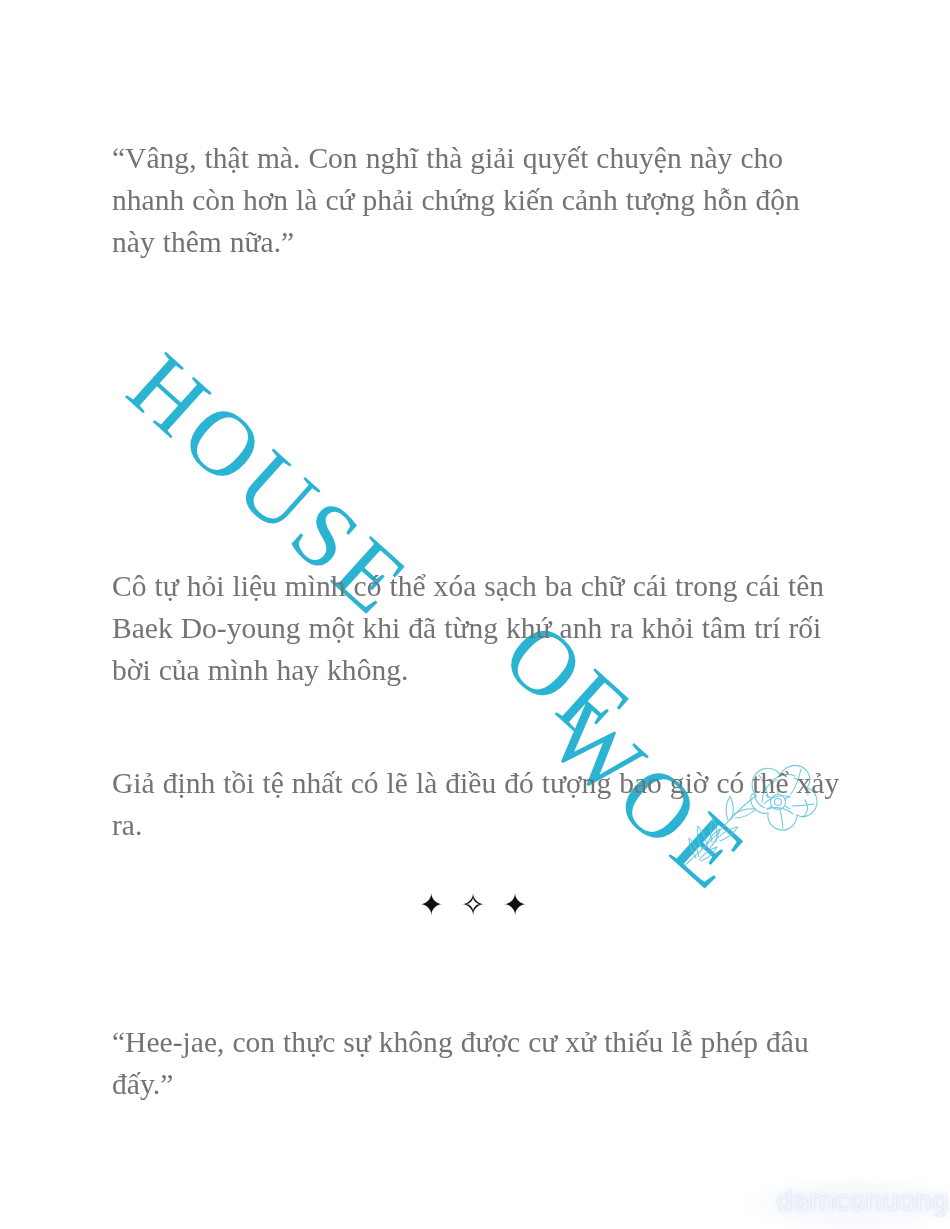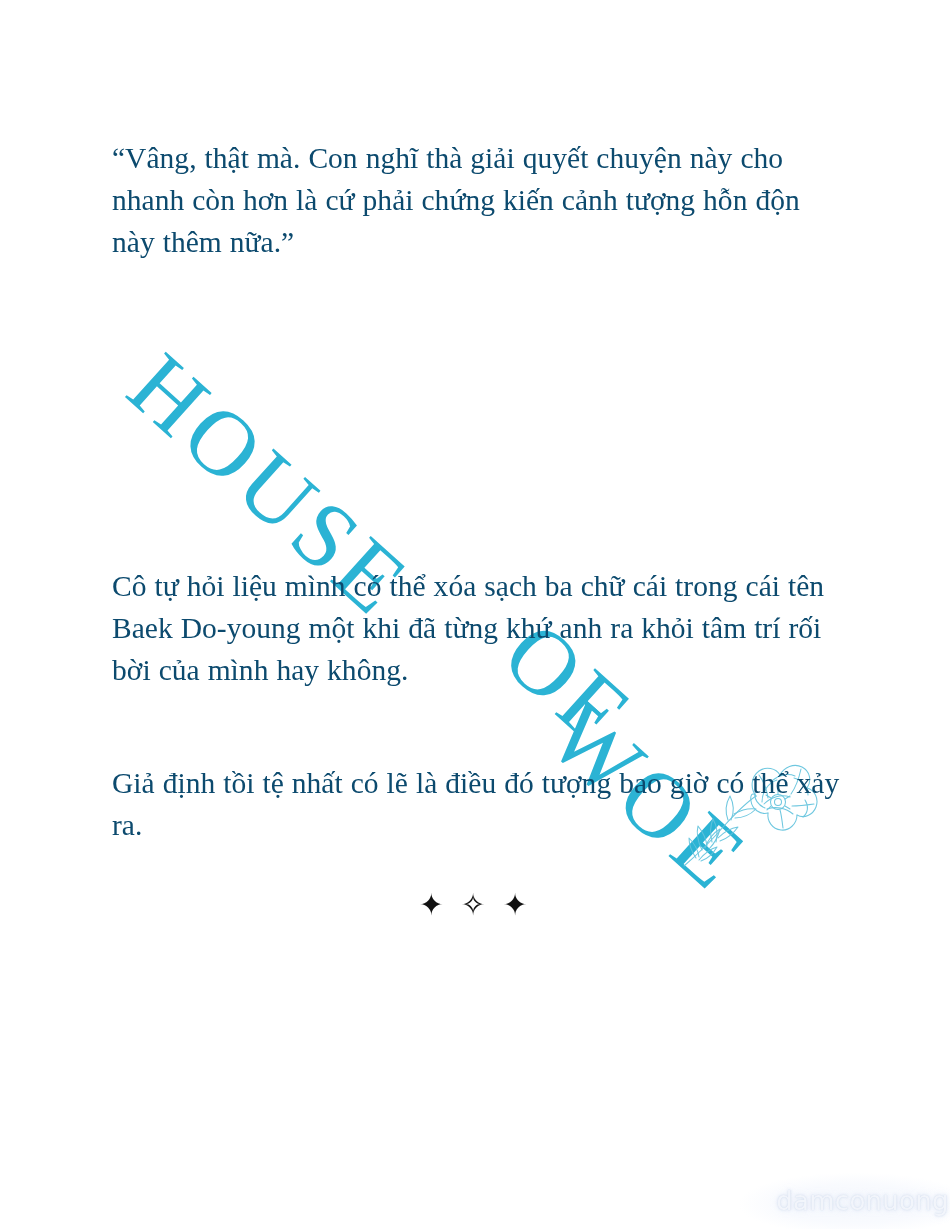--- a/index.html
+++ b/index.html
@@ -77,21 +77,21 @@
     height: 1229px;
     z-index: 3;
   }
 
   .para {
     position: absolute;
     left: 112px;
     width: 732px;
     font-size: 29.5px;
     line-height: 42px;
-    color: #0c4a6e;
+    color: #737373;
     text-align: left;
     letter-spacing: 0.001em;
     word-spacing: 0.02em;
   }
 
   #para-1 { top: 107px; }
   #para-2 { top: 300px; }
   #para-3 { top: 535px; }
   #para-4 { top: 732px; }
   #para-5 { top: 991px; }
@@ -203,19 +203,20 @@
 
 
     <p class="para" id="para-3">Cô tự hỏi liệu mình có thể xóa sạch ba chữ cái trong cái tên Baek Do-young một khi đã từng khứ anh ra khỏi tâm trí rối bời của mình hay không.</p>
 
     <p class="para" id="para-4">Giả định tồi tệ nhất có lẽ là điều đó tượng bao giờ có thể xảy ra.</p>
 
     <div id="divider">
       <span>✦ ✧ ✦</span>
     </div>
 
+    <p class="para" id="para-5">“Hee-jae, con thực sự không được cư xử thiếu lễ phép đâu đấy.”</p>
   </div>
 
   <div id="site-watermark">
     <span id="site-watermark-text" style="color: rgb(242, 245, 251); margin-left: 35px;">damconuong</span>
   </div>
 
 </div>
 
 </body></html>

